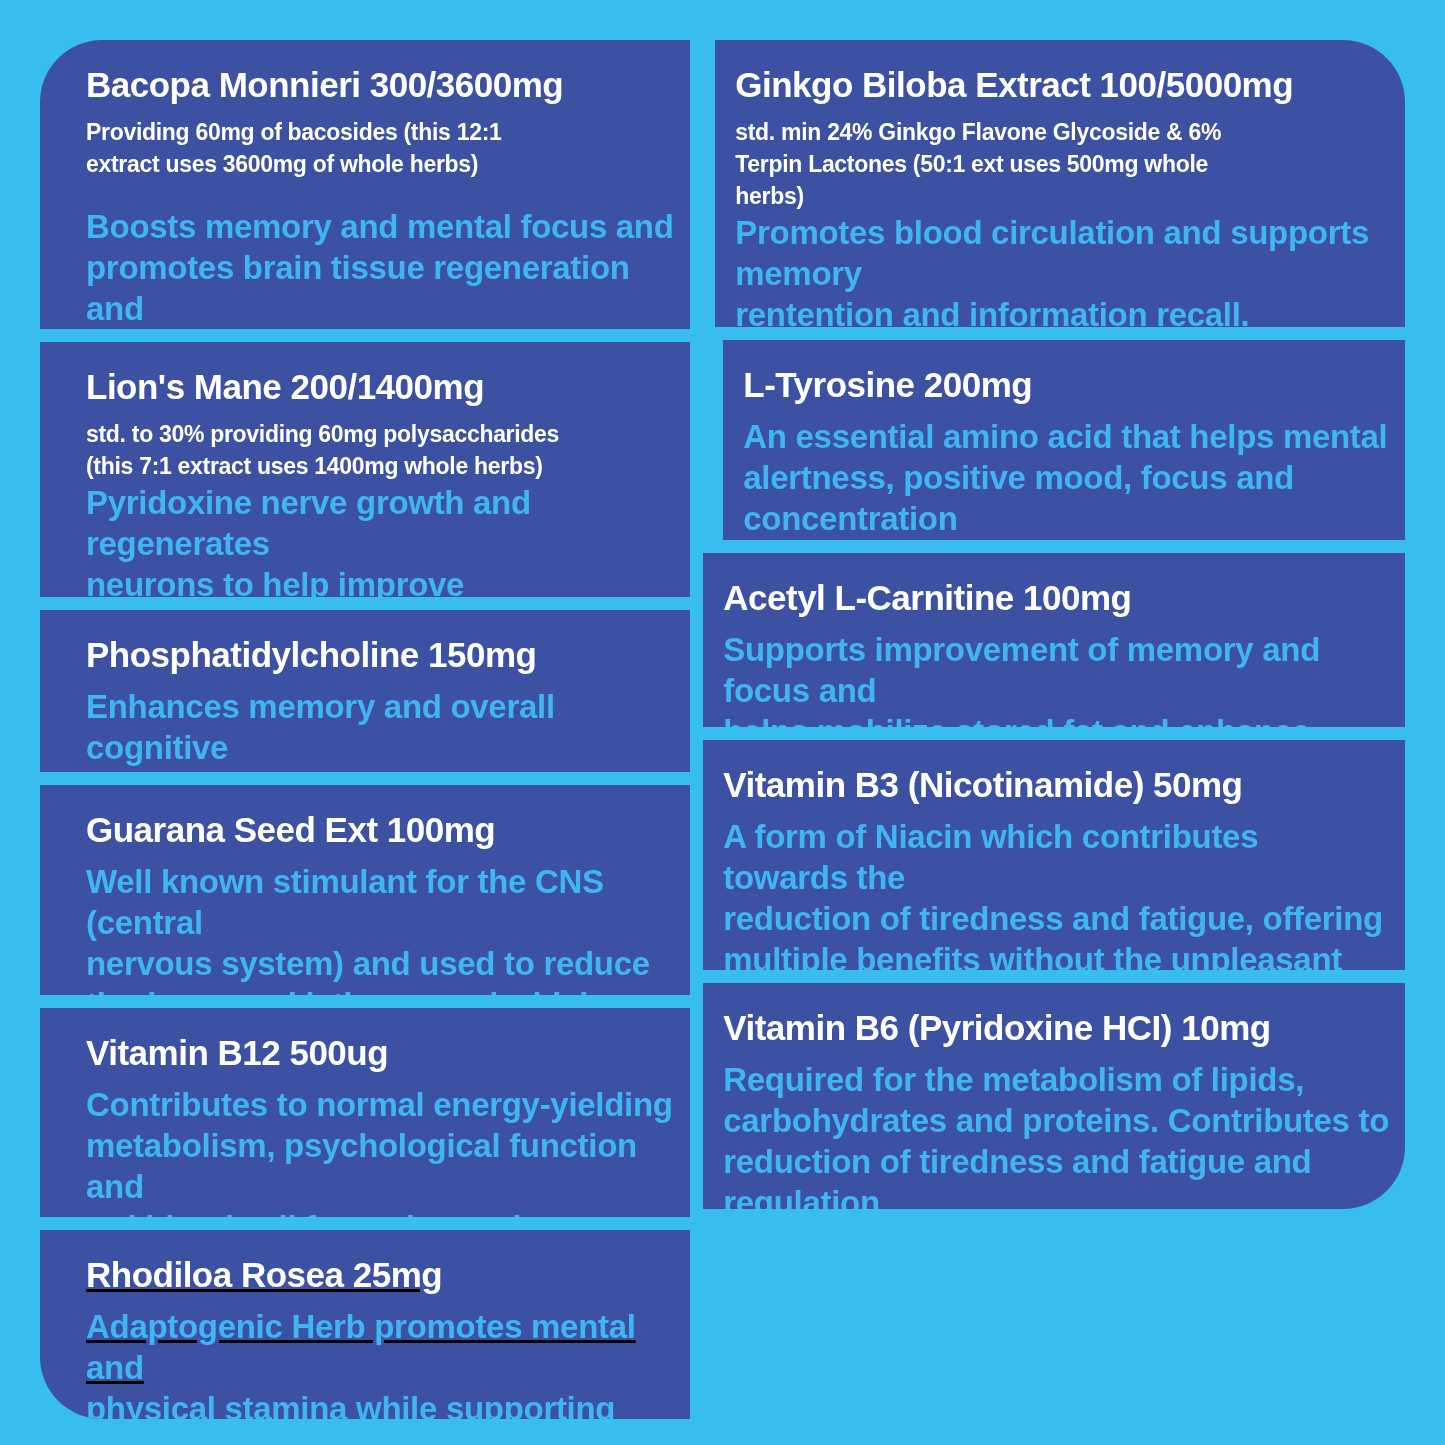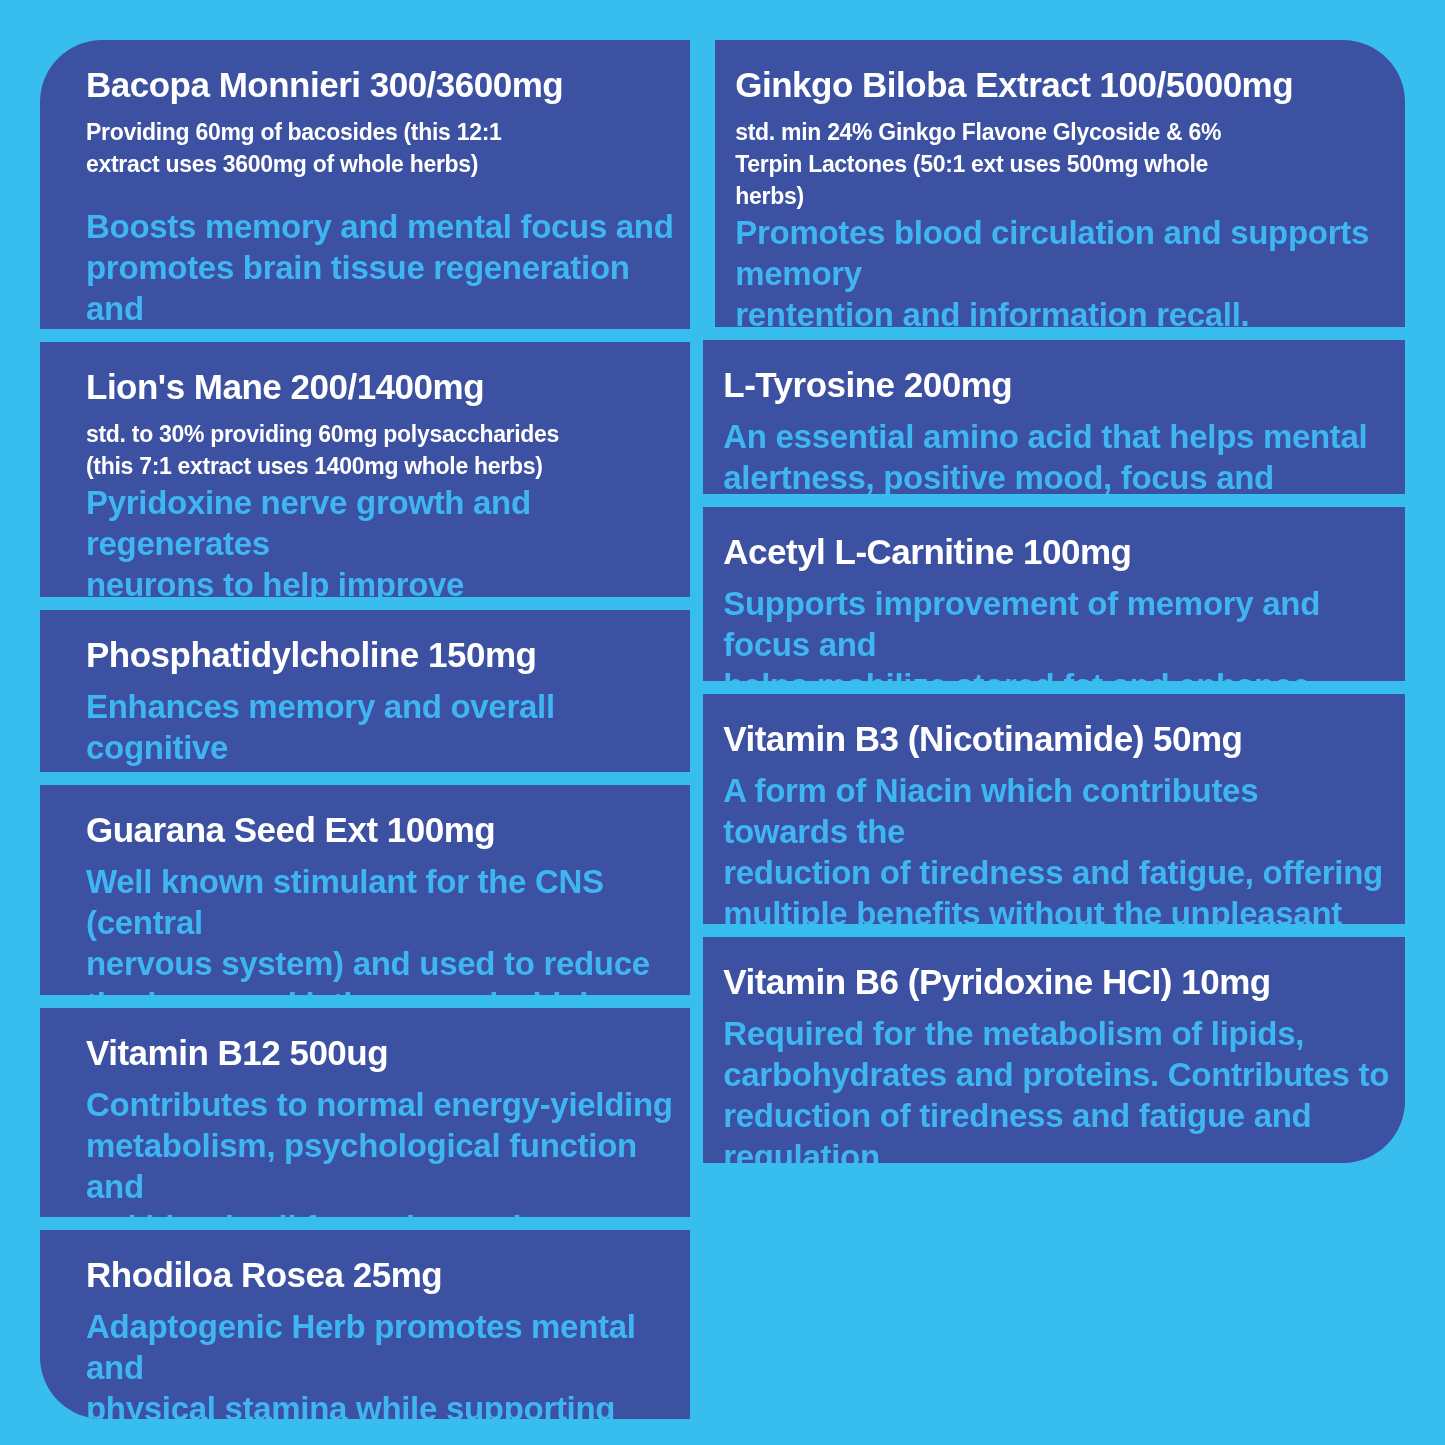--- a/index.html
+++ b/index.html
@@ -22,24 +22,24 @@
   .card{
     background:var(--card,#3C51A2);
     box-sizing:border-box;
     overflow:hidden;
   }
   .col-left .card{padding:24px 14px 0 46px;}
   .col-right .card{padding:24px 14px 0 20px;}
   
   .l0{height:289px;} .l1{height:255px;} .l2{height:162px;}
   .l3{height:210px;} .l4{height:209px;} .l5{height:189px;}
-  .r0{height:287px;} .r1{height:154px;} .r2{height:174px;}
+  .r0{height:287px;} .r1{height:200px;margin-left:20px;} .r2{height:174px;}
   .r3{height:230px;} .r4{height:217px;} .r5{height:226px;}
   .rtl{border-top-left-radius:62px;}
-  .rbl{border-bottom-left-radius:62px;}
+  .rbl{border-bottom-left-radius:62px;text-decoration:underline;}
   .rtr{border-top-right-radius:62px;margin-left:12px;}
   .rbr{border-bottom-right-radius:62px;}
   .title{
     margin:0 0 10px 0;
     color:var(--heading,#FFFFFF);
     font-size:35px;
     font-weight:bold;
     letter-spacing:-0.5px;
     line-height:1.2;
     white-space:pre-line;

